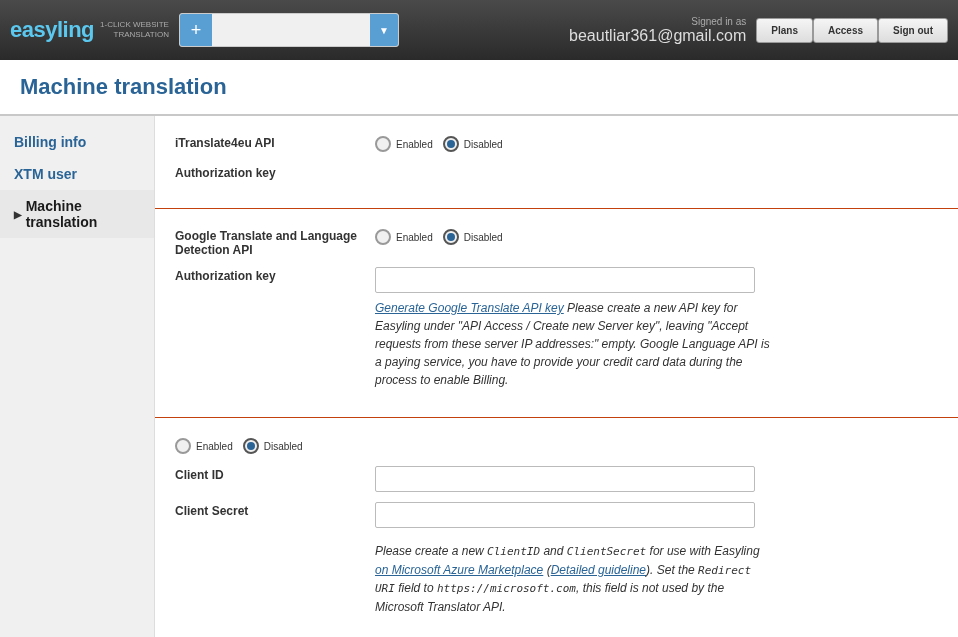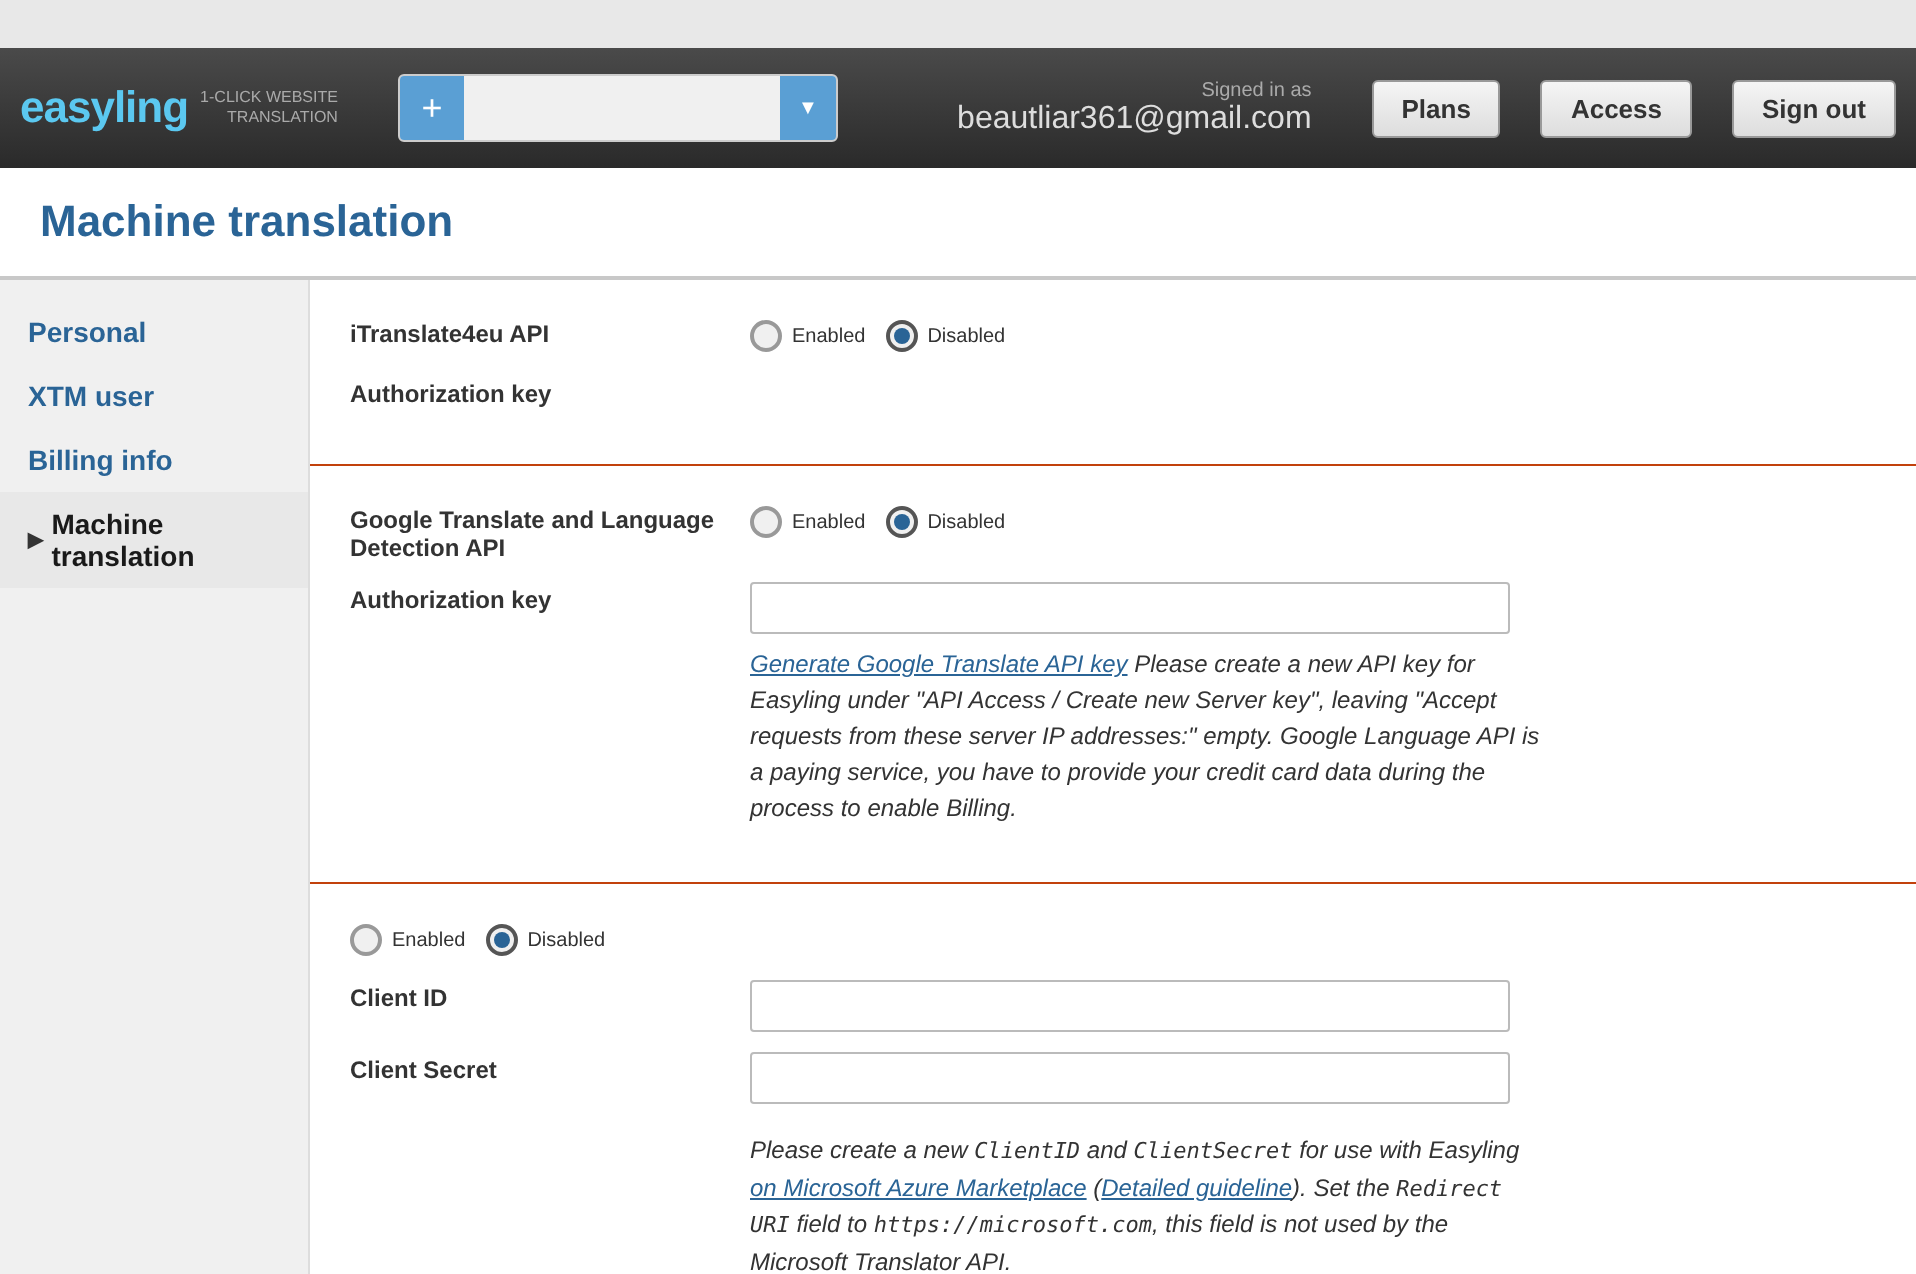--- a/index.html
+++ b/index.html
@@ -5,22 +5,21 @@
     * { box-sizing: border-box; margin: 0; padding: 0; }
     body { font-family: Arial, Helvetica, sans-serif; font-size: 13px; color: #333; background: #e8e8e8; min-height: 637px; display: flex; flex-direction: column; }
 
     
     #header {
       background: linear-gradient(to bottom, #4a4a4a, #2a2a2a);
       display: flex;
       align-items: center;
       padding: 0 10px;
       height: 60px;
-      gap: 20px;
-      margin-top: 24px;
+      gap: 0;
     }
     #logo-area {
       display: flex;
       align-items: center;
       gap: 6px;
       margin-right: 10px;
     }
     #logo-text {
       font-size: 22px;
       font-weight: bold;
@@ -77,21 +76,21 @@
       font-size: 11px;
       margin-right: 10px;
     }
     #signed-in-label { color: #aaa; font-size: 10px; }
     #signed-in-email { color: #ddd; font-size: 16px; }
     .header-btn {
       background: linear-gradient(to bottom, #f5f5f5, #ddd);
       border: 1px solid #999;
       border-radius: 3px;
       padding: 6px 14px;
-      font-size: 13px;
+      font-size: 10px;
       font-weight: bold;
       color: #333;
       cursor: pointer;
     }
 
     
     #main-container {
       display: flex;
       flex: 1;
       background: #fff;
@@ -257,27 +256,24 @@
   </div>
 
   <div id="page-title-bar">
     <h1>Machine translation</h1>
   </div>
 
   <div id="main-container">
 
     <div id="sidebar">
       <div class="sidebar-item">
-        <span>Personal</span>
+        <span>Billing info</span>
       </div>
       <div class="sidebar-item">
         <span>XTM user</span>
-      </div>
-      <div class="sidebar-item">
-        <span>Billing info</span>
       </div>
       <div class="sidebar-item active">
         <span class="sidebar-arrow">▶</span>
         <span>Machine translation</span>
       </div>
     </div>
 
     <div id="content-area">
 
       <div class="api-section">

